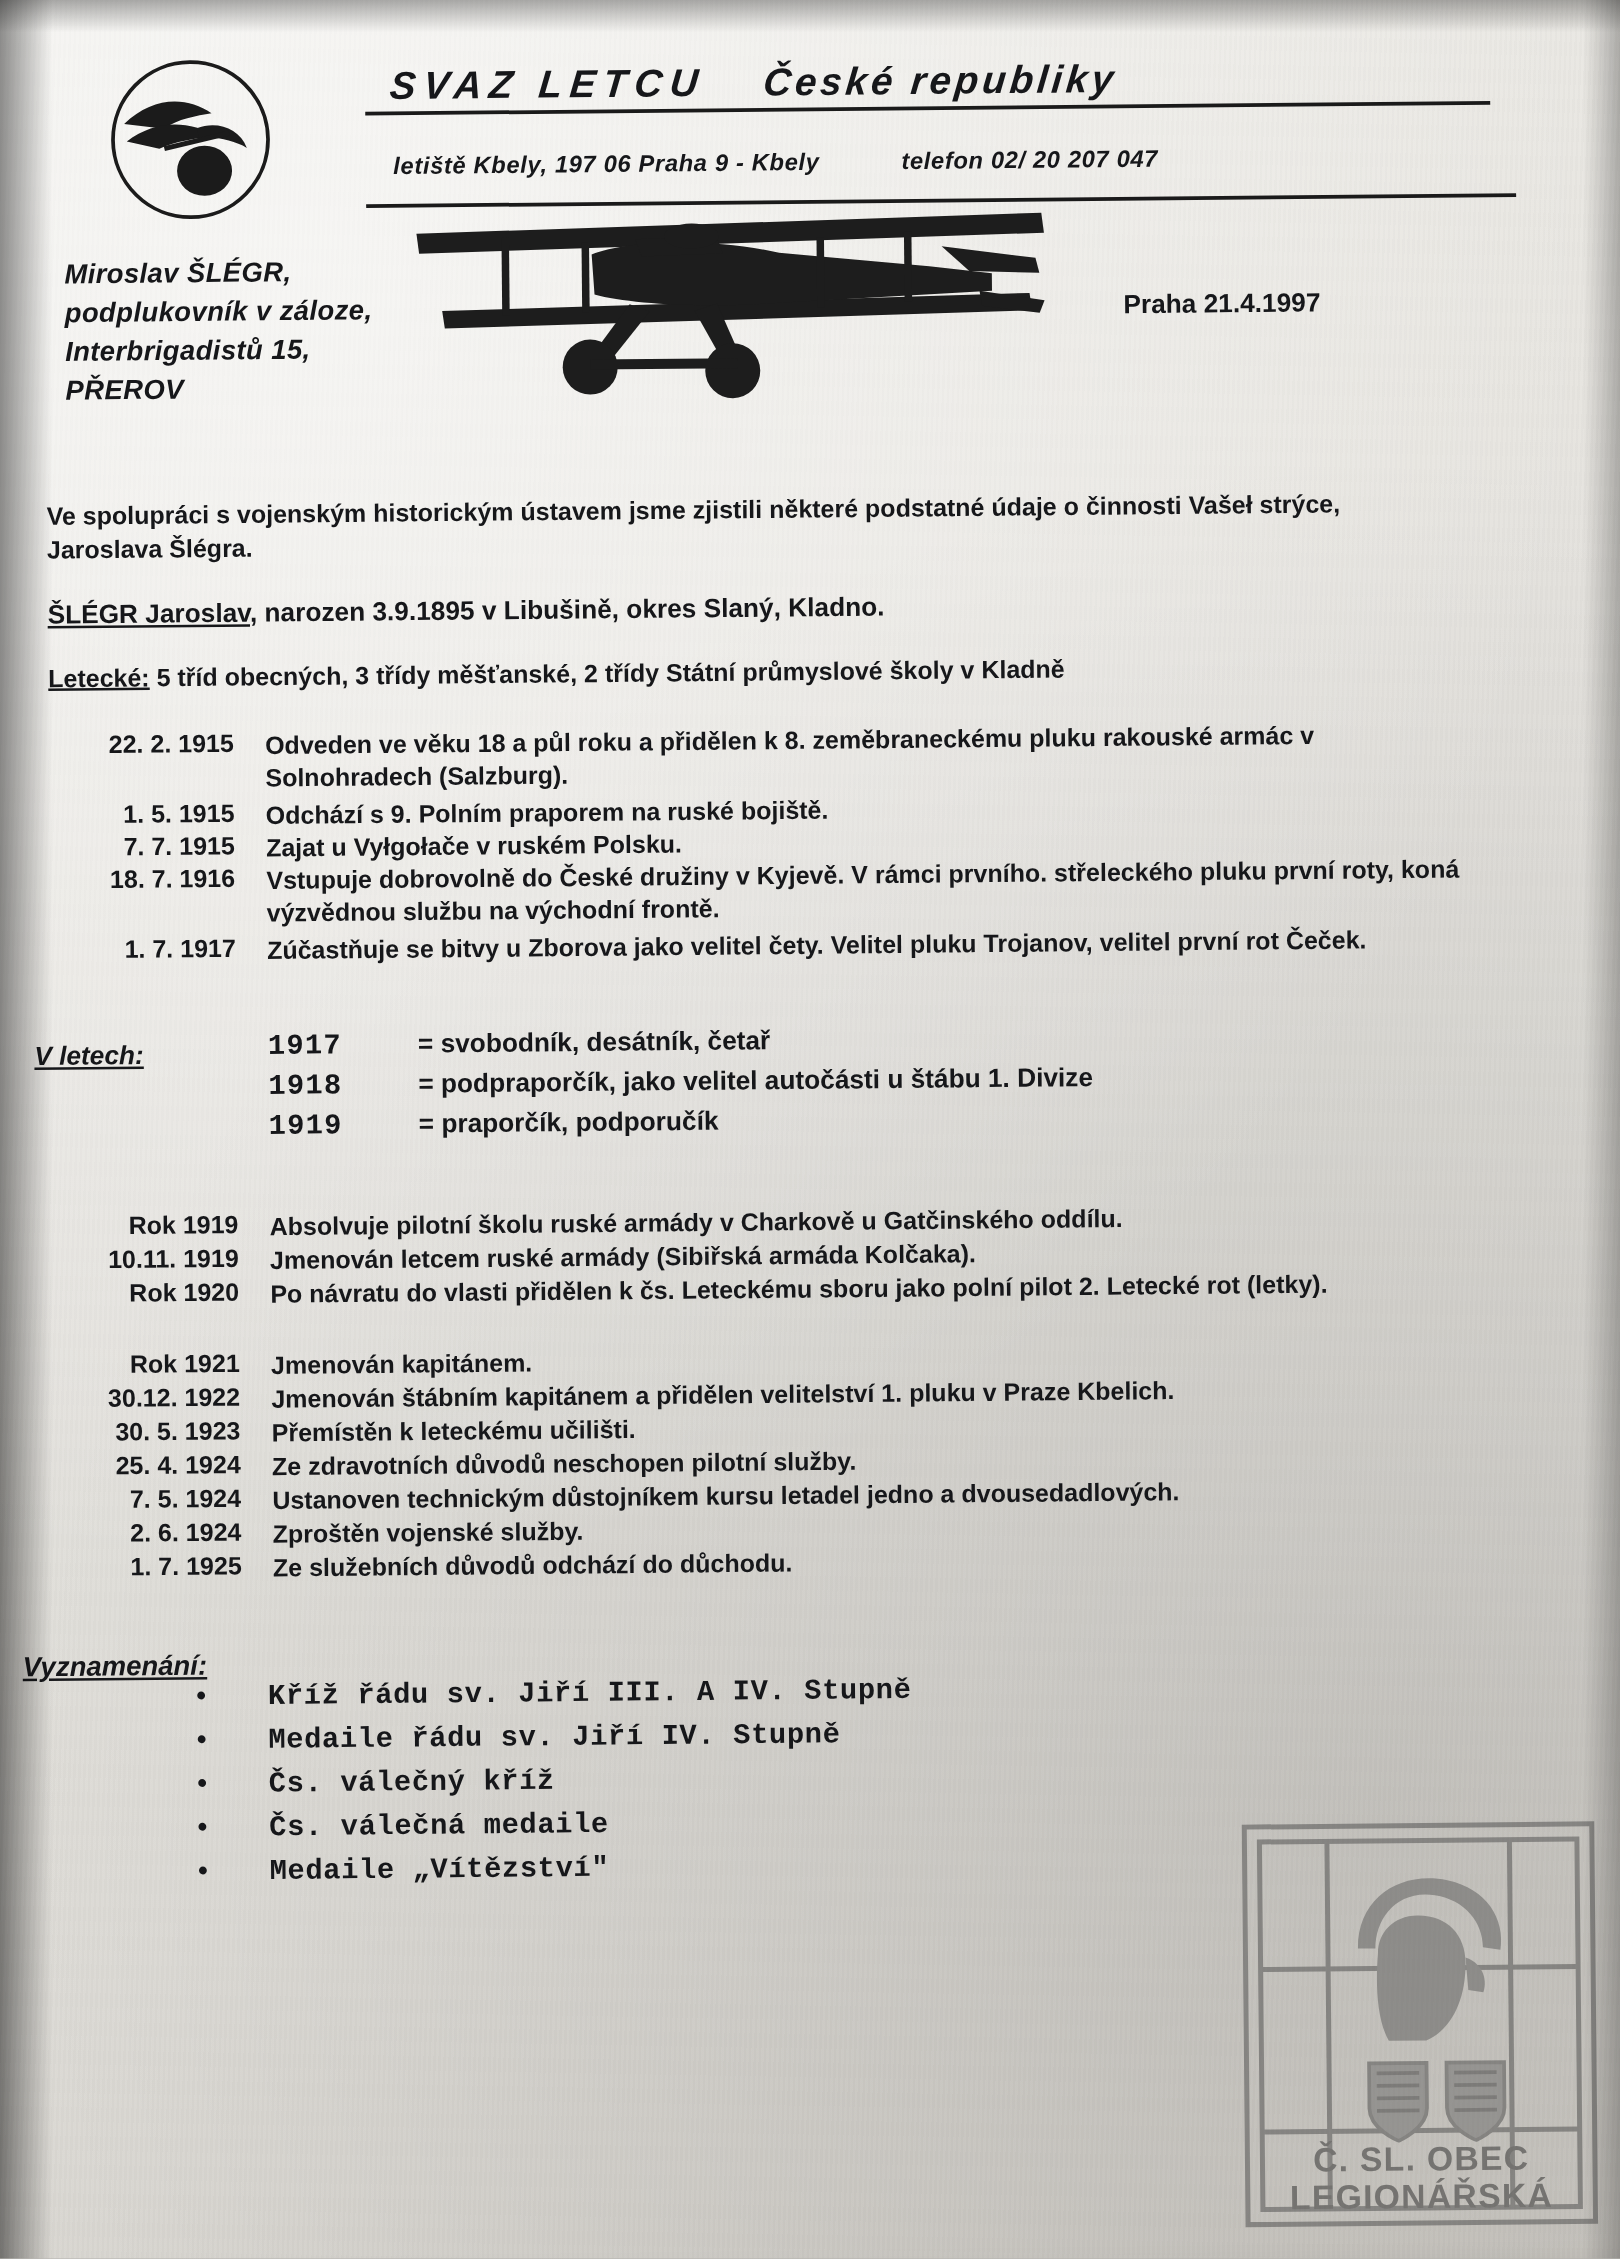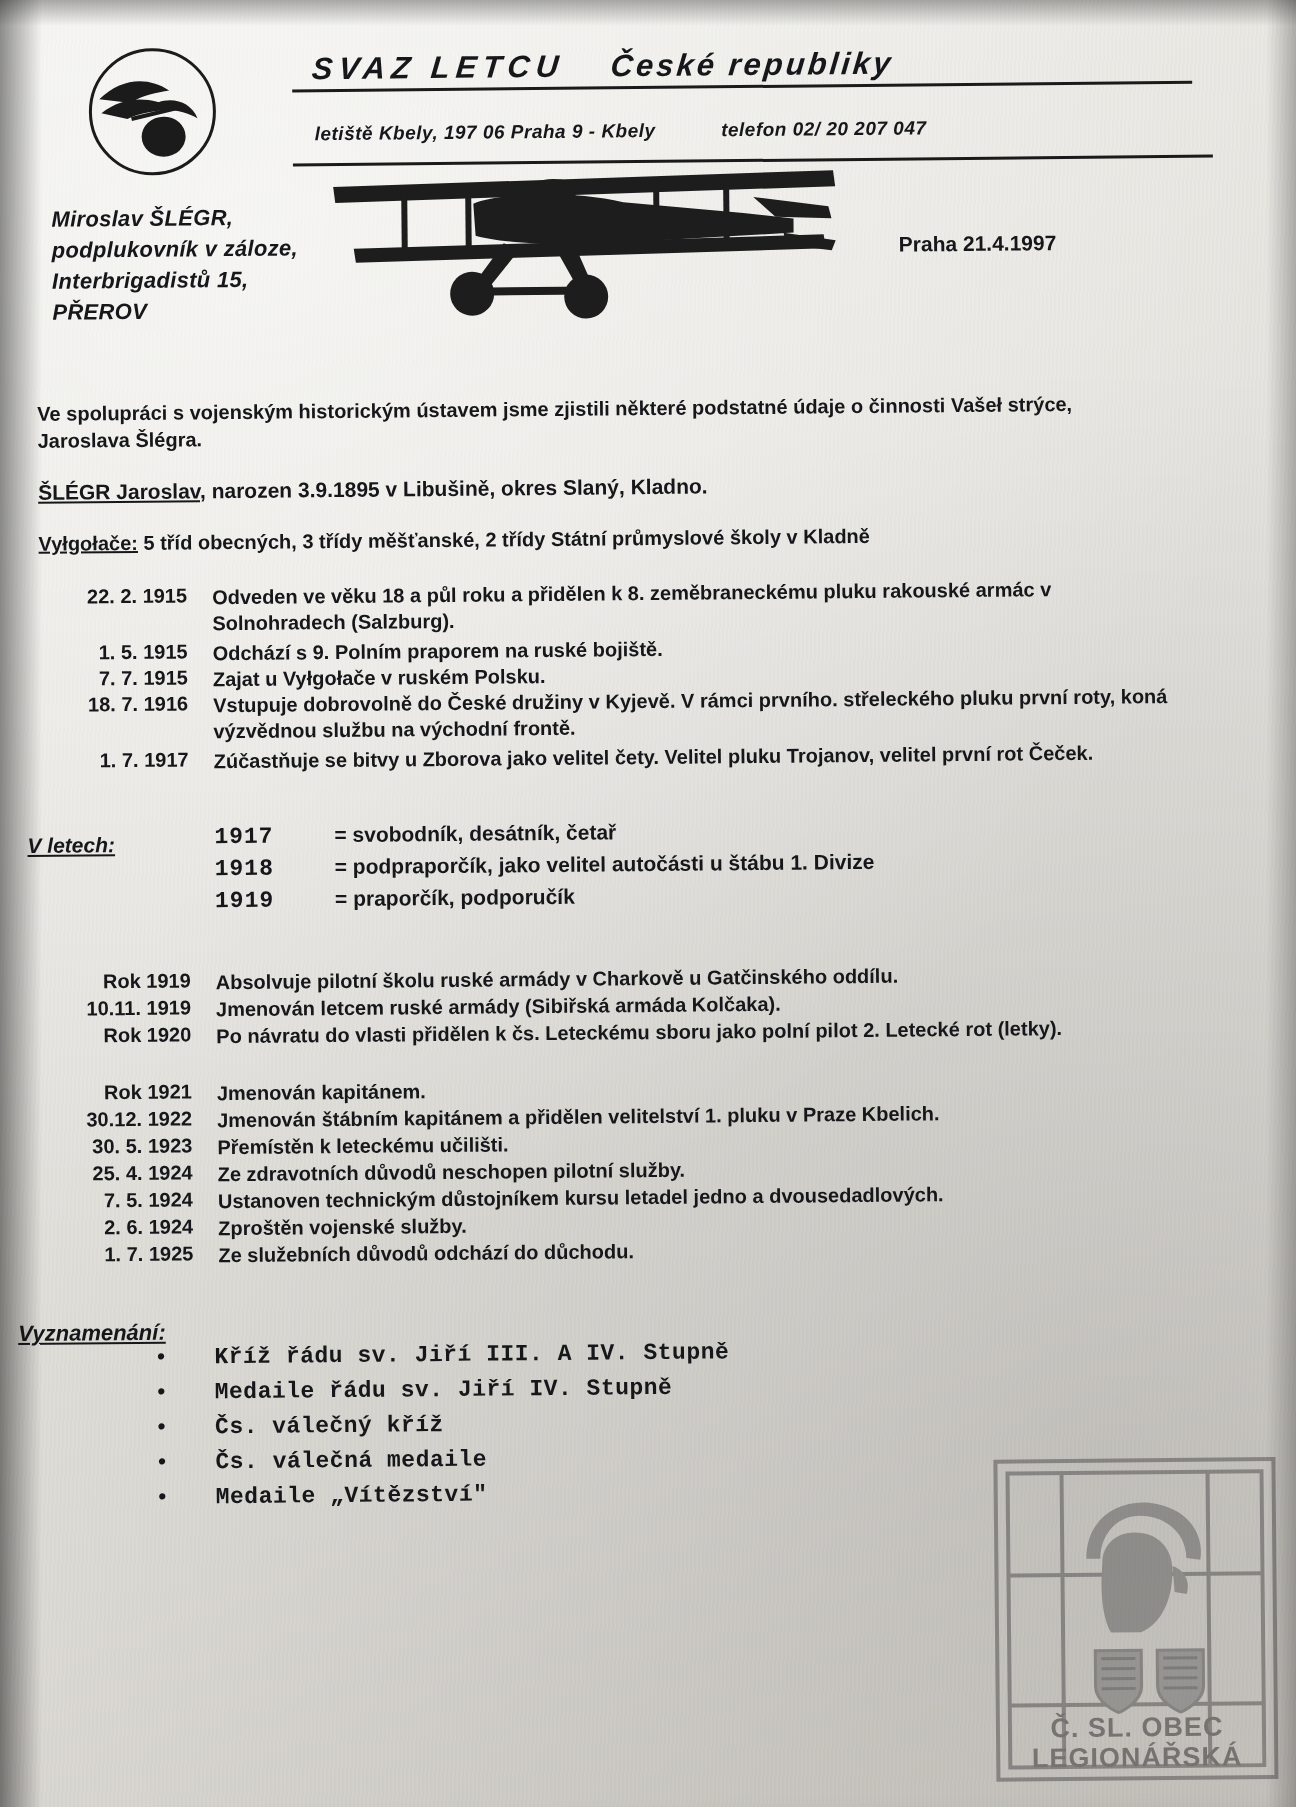--- a/index.html
+++ b/index.html
@@ -229,21 +229,21 @@
 
     <div class="abs date">Praha 21.4.1997</div>
 
     <div class="abs para">Ve spolupráci s vojenským historickým ústavem jsme zjistili některé podstatné údaje o činnosti Vašeł strýce, Jaroslava Šlégra.</div>
 
     <div class="abs line-name">
       <u class="hd">ŠLÉGR Jaroslav</u><span>, narozen 3.9.1895 v Libušině, okres Slaný, Kladno.</span>
     </div>
 
     <div class="abs line-edu">
-      <u class="hd">Vyłgołače:</u><span> 5 tříd obecných, 3 třídy měšťanské, 2 třídy Státní průmyslové školy v Kladně</span>
+      <u class="hd">Letecké:</u><span> 5 tříd obecných, 3 třídy měšťanské, 2 třídy Státní průmyslové školy v Kladně</span>
     </div>
 
     <div class="abs rows">
       <div class="row" style="height:56px;">
         <div class="d">22. 2. 1915</div>
         <div class="t">Odveden ve věku 18 a půl roku a přidělen k 8. zeměbraneckému pluku rakouské armác v Solnohradech (Salzburg).</div>
       </div>
       <div class="row" style="height:26px;">
         <div class="d">1. 5. 1915</div>
         <div class="t">Odchází s 9. Polním praporem na ruské bojiště.</div>

